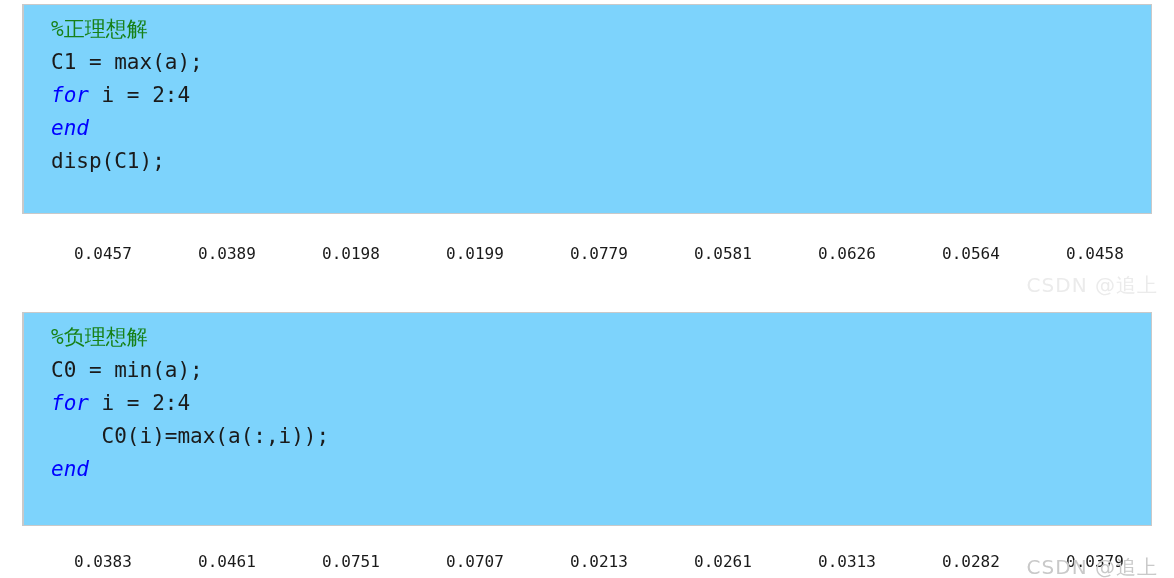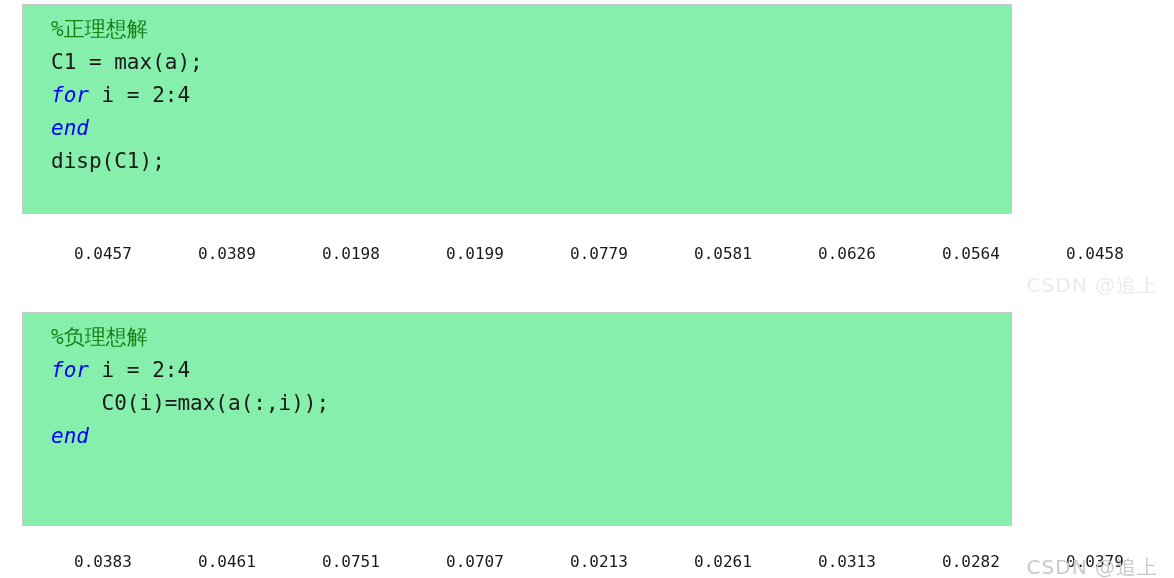--- a/index.html
+++ b/index.html
@@ -18,23 +18,23 @@
   .page {
     position: relative;
     width: 1174px;
     height: 578px;
   }
 
   
   .code-block {
     position: absolute;
     left: 22px;
-    width: 990px;
+    width: 1130px;
     box-sizing: border-box;
-    background: #86efac;
+    background: #7dd3fc;
     border: 1px solid #c9c9c9;
     border-left: 2px solid #c9c9c9;
     padding: 8px 0 8px 0;
   }
   #code-block-1 { top: 4px; height: 210px; }
   #code-block-2 { top: 312px; height: 214px; }
 
   .code-line {
     font-family: "DejaVu Sans Mono", "Liberation Mono", monospace;
     font-size: 21px;
@@ -94,20 +94,21 @@
       <div class="code-line"><span class="tok-plain">C1 = max(a);</span></div>
       <div class="code-line"><span class="tok-keyword">for</span><span class="tok-plain"> i = 2:4</span></div>
       <div class="code-line"><span class="tok-keyword">end</span></div>
       <div class="code-line"><span class="tok-plain">disp(C1);</span></div>
     </div>
 
   <div class="output-row" id="output-row-1"><span class="output-cell">0.0457</span><span class="output-cell">0.0389</span><span class="output-cell">0.0198</span><span class="output-cell">0.0199</span><span class="output-cell">0.0779</span><span class="output-cell">0.0581</span><span class="output-cell">0.0626</span><span class="output-cell">0.0564</span><span class="output-cell">0.0458</span></div>
 
   <div class="code-block" id="code-block-2">
       <div class="code-line"><span class="tok-comment">%负理想解</span></div>
+      <div class="code-line"><span class="tok-plain">C0 = min(a);</span></div>
       <div class="code-line"><span class="tok-keyword">for</span><span class="tok-plain"> i = 2:4</span></div>
       <div class="code-line"><span class="tok-plain">    C0(i)=max(a(:,i));</span></div>
       <div class="code-line"><span class="tok-keyword">end</span></div>
     </div>
 
   <div class="output-row" id="output-row-2"><span class="output-cell">0.0383</span><span class="output-cell">0.0461</span><span class="output-cell">0.0751</span><span class="output-cell">0.0707</span><span class="output-cell">0.0213</span><span class="output-cell">0.0261</span><span class="output-cell">0.0313</span><span class="output-cell">0.0282</span><span class="output-cell">0.0379</span></div>
 
   <div class="watermark" id="watermark-top">CSDN @追上</div>
 
   <div class="watermark" id="watermark-bottom">CSDN @追上</div>

